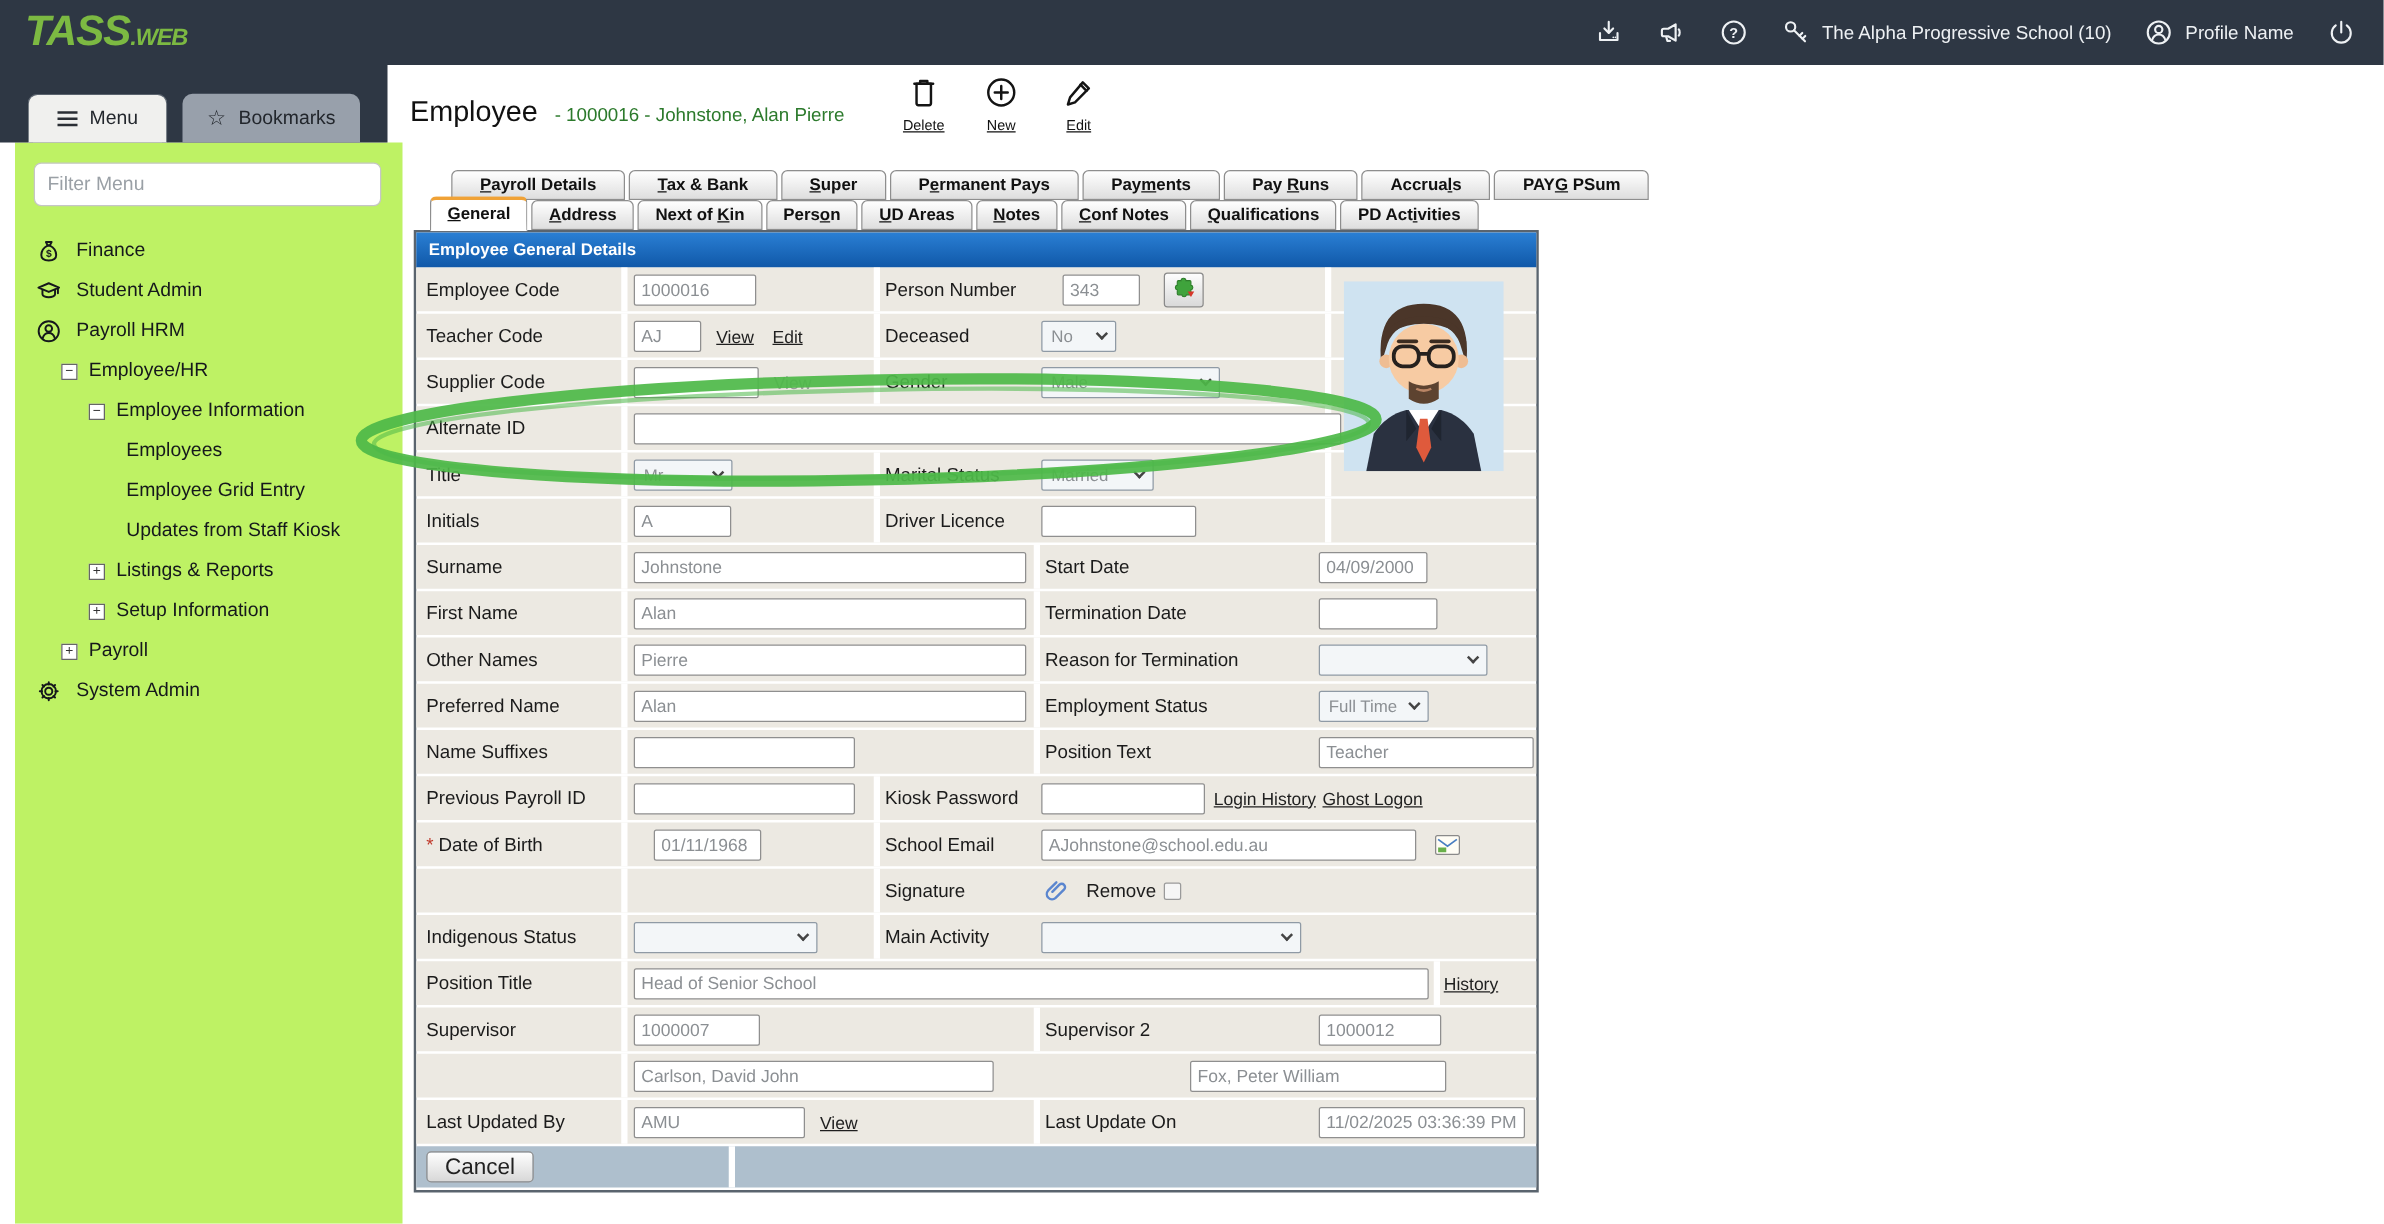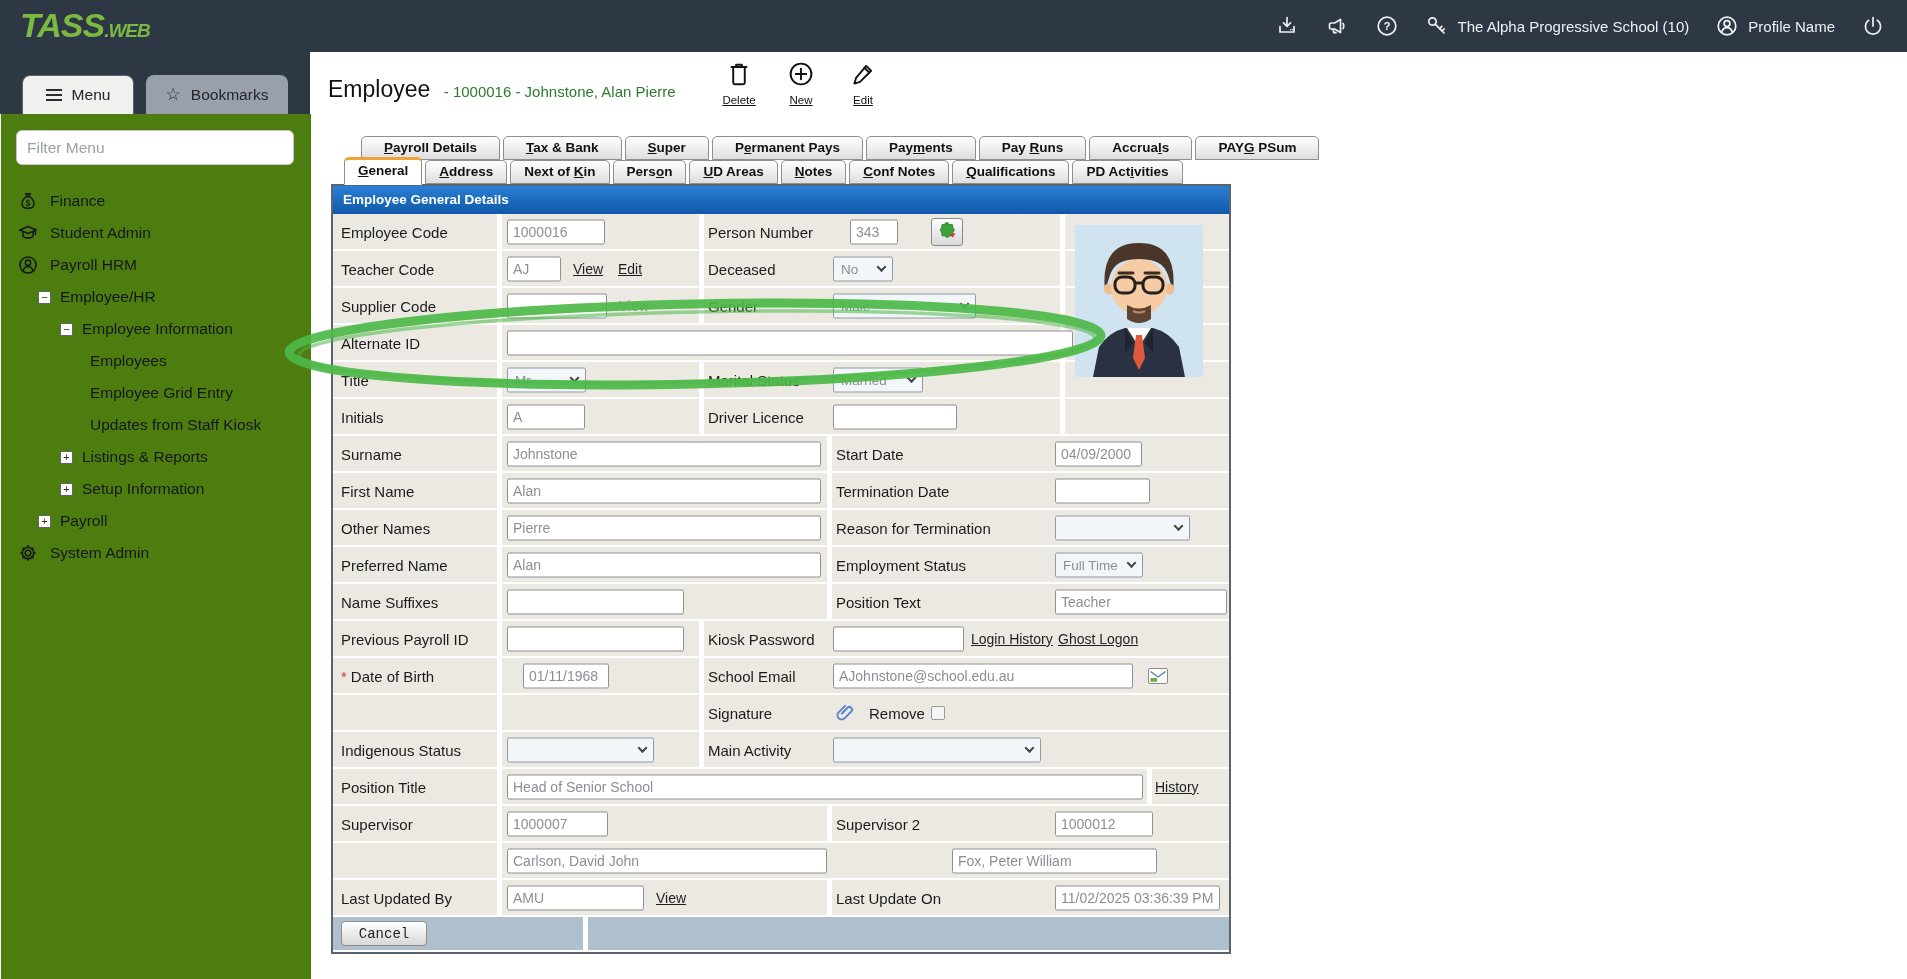--- a/index.html
+++ b/index.html
@@ -22,21 +22,21 @@
   .side-dark { position:absolute; left:0; top:52px; width:310px; height:62px; background:#2e3744; z-index:4;}
   .side-tab { position:absolute; bottom:0; height:39px; display:flex; align-items:center; gap:10px;
               justify-content:center; font-size:15.5px; border-radius:8px 8px 0 0; cursor:pointer; }
   .side-tab.active { left:22px; width:112px; background:#f0f0ee; color:#22262c; border:1px solid #59626d; border-bottom:none; }
   .side-tab.inactive { left:146px; width:142px; background:#98a0ab; color:#22262c; }
   .burger { display:inline-block; width:16px; }
   .burger i { display:block; height:2px; background:#2a2e34; margin:3px 0; }
   .star-glyph { font-size:17px; line-height:1; }
 
   
-  .sidebar { position:absolute; left:1px; top:114px; width:310px; height:865px; background:#4d7c0f; z-index:3; }
+  .sidebar { position:absolute; left:12px; top:114px; width:310px; height:865px; background:#bef264; z-index:3; }
   .filter-input { display:block; margin:16px 0 0 15px; width:278px; height:35px; border:1px solid #c6c6c6;
                   border-radius:6px; background:#fff; font-size:15.5px; padding:0 10px; color:#333;
                   font-family:"Liberation Sans", sans-serif; }
   .filter-input::placeholder { color:#9aa0a6; }
   .tree { margin-top:20px; }
   .tree-item { height:32px; display:flex; align-items:center; font-size:15.5px; color:#15181c; cursor:pointer; }
   .tree-icon { width:22px; height:22px; margin-right:11px; color:#15181c; flex:0 0 auto; }
   .tree-icon svg { width:100%; height:100%; stroke:currentColor; fill:none; stroke-width:1.7;
                    stroke-linecap:round; stroke-linejoin:round; }
   .expander { width:13px; height:13px; border:1px solid #666; background:#fff; font-size:11px; line-height:11px;
@@ -90,21 +90,21 @@
             display:flex; align-items:center; justify-content:center; cursor:pointer; }
   .icobtn svg { width:21px; height:21px; }
   .inline-ico { position:absolute; top:50%; transform:translateY(-50%); cursor:pointer; }
   .inline-ico svg { display:block; }
   .fcheck { position:absolute; top:50%; transform:translateY(-50%); width:14px; height:14px;
             border:1px solid #9a9a9a; border-radius:2px; background:#f6f6f6; cursor:pointer; }
   .form-footer { position:relative; height:33px; background:#aebfcd; }
   .footer-gap { position:absolute; left:250px; top:0; width:5px; height:100%; background:#fff; }
   .cancel-btn { position:absolute; left:8px; top:4px; width:86px; height:25px;
                 background:linear-gradient(#fefefe,#d8d8d8); border:1px solid #8e8e8e; border-radius:4px;
-                font-size:14px; color:#222; cursor:pointer; font-family:Liberation Mono, monospace; }
+                font-size:18px; color:#222; cursor:pointer; font-family:Liberation Sans, sans-serif; }
 
   .photo { position:absolute; left:1075px; top:225px; width:128px; height:152px; z-index:10; }
   .annotation { position:absolute; left:0; top:0; width:1907px; height:979px; pointer-events:none; z-index:40; }
 </style>
 </head>
 <body>
 
 <div id="page">
 
   <div class="topbar">
@@ -286,21 +286,21 @@
     <div class="formbox">
       <div class="form-title">Employee General Details</div>
       <div class="form-rows">
           <div class="frow">
             <div class="gapv" style="left: 164px;"></div>
             <div class="gapv" style="left: 366px;"></div>
             <div class="gapv" style="left: 727px;"></div>
             <span class="fcell flabel" style="left: 8px;">Employee Code</span>
             <input class="fi" readonly="" value="1000016" style="width: 98px; left: 174px;">
             <span class="fcell flabel" style="left: 375px;">Person Number</span>
-            <input class="fi" readonly="" value="343" style="width: 48px; left: 517px;">
+            <input class="fi" readonly="" value="343" style="width: 62px; left: 517px;">
             <button class="icobtn" style="left: 598px;">
               <svg viewBox="0 0 24 24">
                 <path d="M9 4a2.2 2.2 0 0 1 4.4 0H17a1 1 0 0 1 1 1v3.1a2.2 2.2 0 0 1 0 4.3V16a1 1 0 0 1-1 1h-3.1a2.2 2.2 0 0 1-4.3 0H6.5a1 1 0 0 1-1-1v-3.6a2.2 2.2 0 0 1 0-4.3V5a1 1 0 0 1 1-1z" fill="#3fa33c" stroke="#2e7d2b" stroke-width="1"></path>
                 <path d="M15 14h6l-3 5z" fill="#d6362a"></path>
               </svg>
             </button>
           </div>
           <div class="frow">
             <div class="gapv" style="left: 164px;"></div>
             <div class="gapv" style="left: 366px;"></div>
@@ -465,21 +465,21 @@
           <div class="frow">
             <div class="gapv" style="left: 164px;"></div>
             <div class="gapv" style="left: 494px;"></div>
             <span class="fcell flabel" style="left: 8px;">Supervisor</span>
             <input class="fi" readonly="" value="1000007" style="width: 101px; left: 174px;">
             <span class="fcell flabel" style="left: 503px;">Supervisor 2</span>
             <input class="fi" readonly="" value="1000012" style="width: 98px; left: 722px;">
           </div>
           <div class="frow">
             <div class="gapv" style="left: 164px;"></div>
-            <input class="fi" readonly="" value="Carlson, David John" style="width: 320px; left: 174px;">
+            <input class="fi" readonly="" value="Carlson, David John" style="width: 288px; left: 174px;">
             <input class="fi" readonly="" value="Fox, Peter William" style="width: 205px; left: 619px;">
           </div>
           <div class="frow">
             <div class="gapv" style="left: 164px;"></div>
             <div class="gapv" style="left: 494px;"></div>
             <span class="fcell flabel" style="left: 8px;">Last Updated By</span>
             <input class="fi" readonly="" value="AMU" style="width: 137px; left: 174px;">
             <a class="fcell flink" style="left: 323px;">View</a>
             <span class="fcell flabel" style="left: 503px;">Last Update On</span>
             <input class="fi" readonly="" value="11/02/2025 03:36:39 PM" style="width: 165px; left: 722px;">

